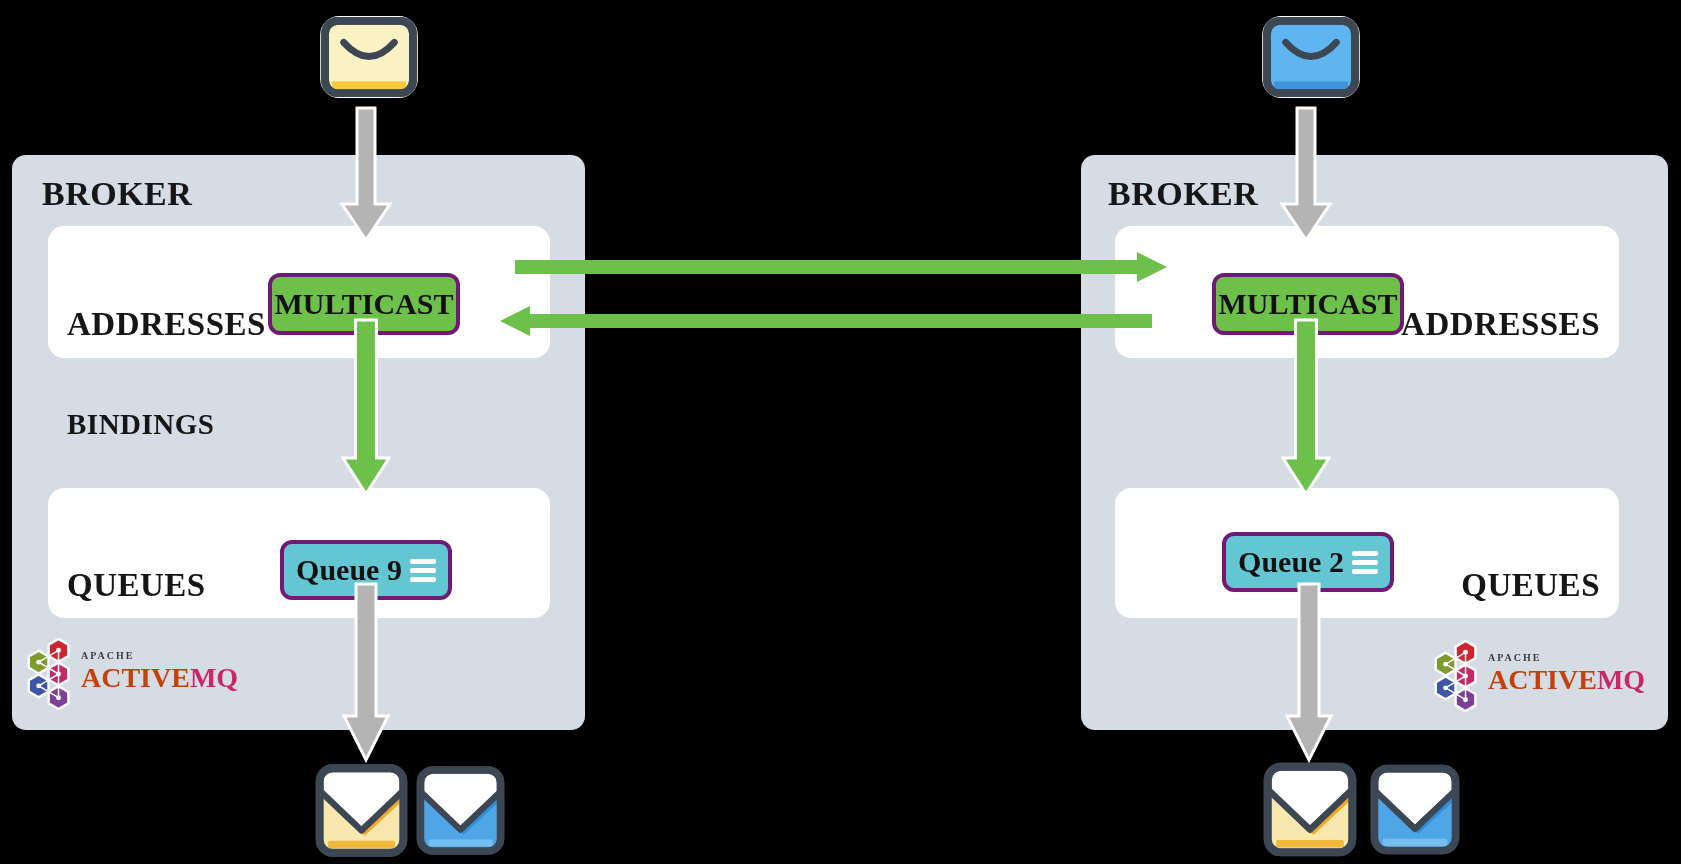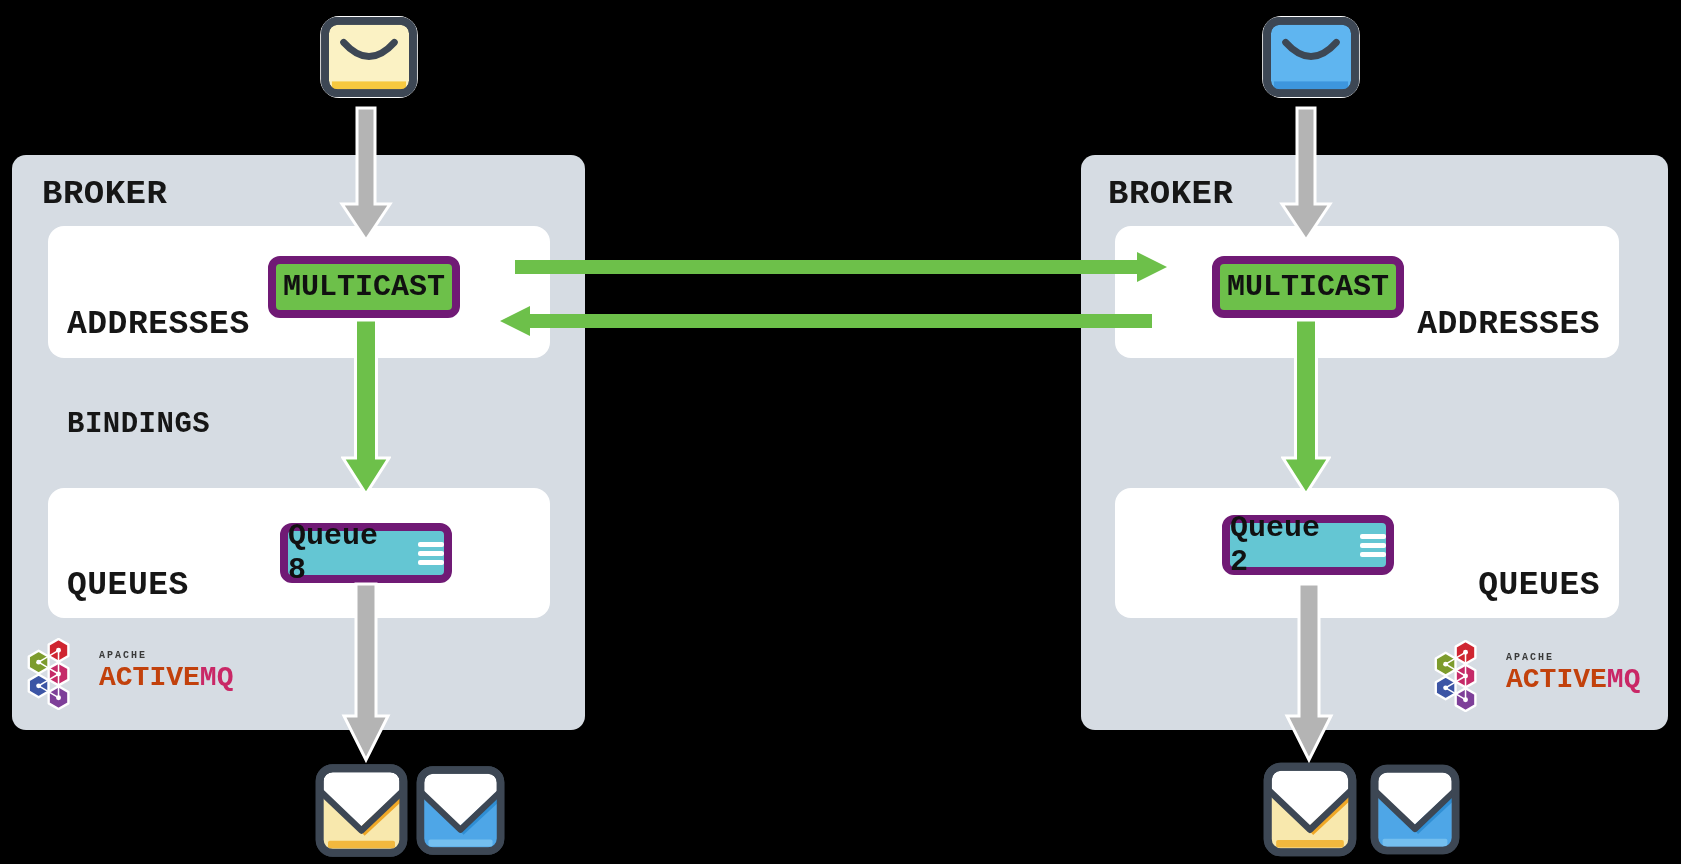--- a/index.html
+++ b/index.html
@@ -1,49 +1,49 @@
 <!DOCTYPE html>
 <html style="--green: #6dc04a; --teal: #64c6d3; --broker-bg: #d6dce3; --panel-bg: #ffffff; --arrow-gray: #b4b4b4; --dark-slate: #3d4754; --text: #161616; --mq-magenta: #c92766; --env-yellow: #fbf2c4; --env-yellow-strip: #f7c93f; --env-blue: #5fb5f0; --env-blue-strip: #3d96dd; --open-yellow-body: #f8e8ad; --open-yellow-accent: #f0a827; --open-yellow-strip: #f2b83e; --open-blue-body: #4ea6e7; --open-blue-accent: #2f8ed4; --open-blue-strip: #74bfef; --hex-red: #cf2530; --hex-olive: #7d9c2d; --hex-magenta: #c52a68; --hex-blue: #3c55a5; --hex-purple: #7e3f99;"><head>
 <meta charset="utf-8">
 <style>
   html,body{margin:0;padding:0;background:#000;}
   .canvas{
     position:relative;width:1681px;height:864px;background:#000;
-    font-family:Liberation Mono, monospace;overflow:hidden;
+    font-family:Liberation Serif, serif;overflow:hidden;
   }
   .broker{
     position:absolute;background:var(--broker-bg);border-radius:14px;
   }
   .broker-title{
     position:absolute;font-size:34px;font-weight:bold;color:var(--text);
     line-height:1;letter-spacing:0.5px;
   }
   .panel{
     position:absolute;background:var(--panel-bg);border-radius:16px;
   }
   .panel-label{
     position:absolute;top:50%;transform:translateY(-50%);
     font-size:33px;font-weight:bold;color:var(--text);letter-spacing:0.5px;margin-top:32px;
   }
   .section-label{
     position:absolute;font-size:29px;font-weight:bold;color:var(--text);
     line-height:1;letter-spacing:0.5px;text-align:right;
   }
   .node-btn{
-    position:absolute;box-sizing:border-box;border:8px solid #701a75;
+    position:absolute;box-sizing:border-box;border:4px solid #701a75;
     border-radius:12px;display:flex;align-items:center;justify-content:center;
-    gap:8px;font-weight:bold;color:#111;
+    gap:8px;font-weight:bold;color:#111;margin-top:17px;
   }
   .multicast{background:var(--green);width:192px;height:62px;font-size:30px;}
   .queue{background:var(--teal);width:172px;height:60px;font-size:30px;}
   .rows-icon{display:flex;flex-direction:column;gap:4px;}
   .rows-icon .bar{width:26px;height:5px;background:#fff;border-radius:2px;}
   .arrow{position:absolute;z-index:6;}
   .logo{position:absolute;display:flex;align-items:flex-start;}
-  .logo-text{margin-left:22px;padding-top:13px;line-height:1;}
+  .logo-text{margin-left:4px;padding-top:13px;line-height:1;}
   .logo-apache{font-size:10px;font-weight:bold;letter-spacing:2px;color:#3a3a3a;}
   .logo-main{font-size:28px;font-weight:bold;margin-top:3px;letter-spacing:0;}
   .logo-active{color:#c2410c;}
   .logo-mq{color:var(--mq-magenta);}
   .env{position:absolute;}
   svg{display:block;}
 </style>
 </head>
 <body>
 
@@ -87,21 +87,21 @@
       <div class="node-btn multicast" style="left:220px;top:30px;">
         <span>MULTICAST</span>
       </div>
     </div>
 
     <div class="section-label" style="left:55px;top:255px;">BINDINGS</div>
 
     <div class="panel" style="left:36px;top:333px;width:502px;height:130px;">
       <div class="panel-label" style="left:19px;">QUEUES</div>
       <div class="node-btn queue" style="left:232px;top:35px;">
-        <span>Queue 8</span>
+        <span>Queue 9</span>
         <span class="rows-icon">
           <span class="bar"></span>
             <span class="bar"></span>
             <span class="bar"></span>
         </span>
       </div>
     </div>
 
     <div class="logo" style="left:11px;top:483px;">
       <svg width="54" height="72" viewBox="0 0 56 76">

